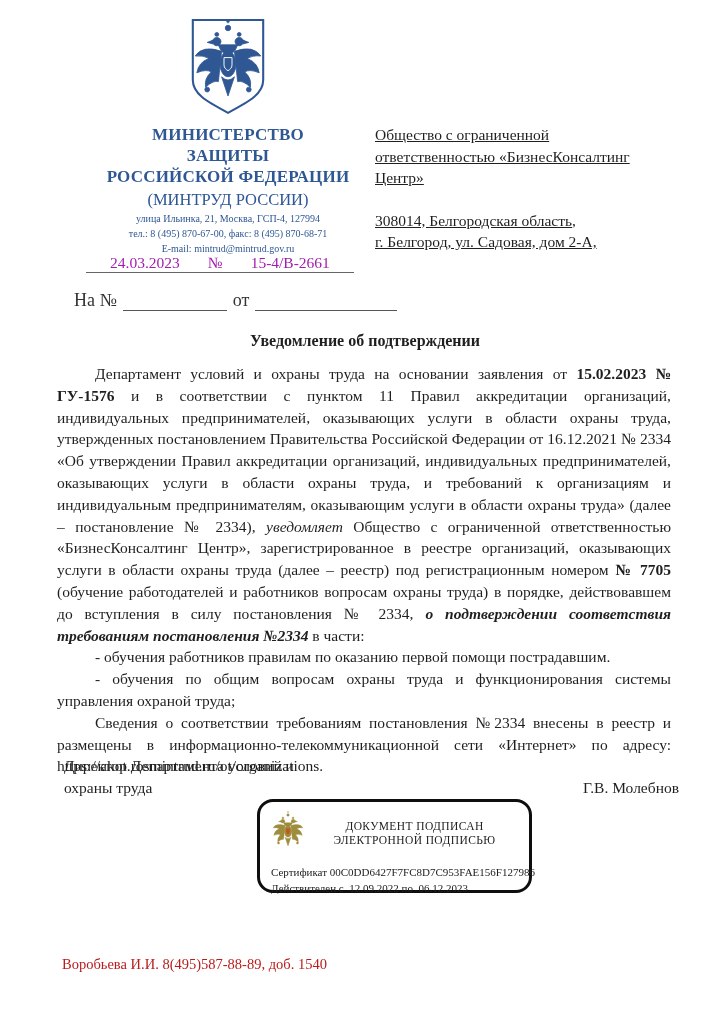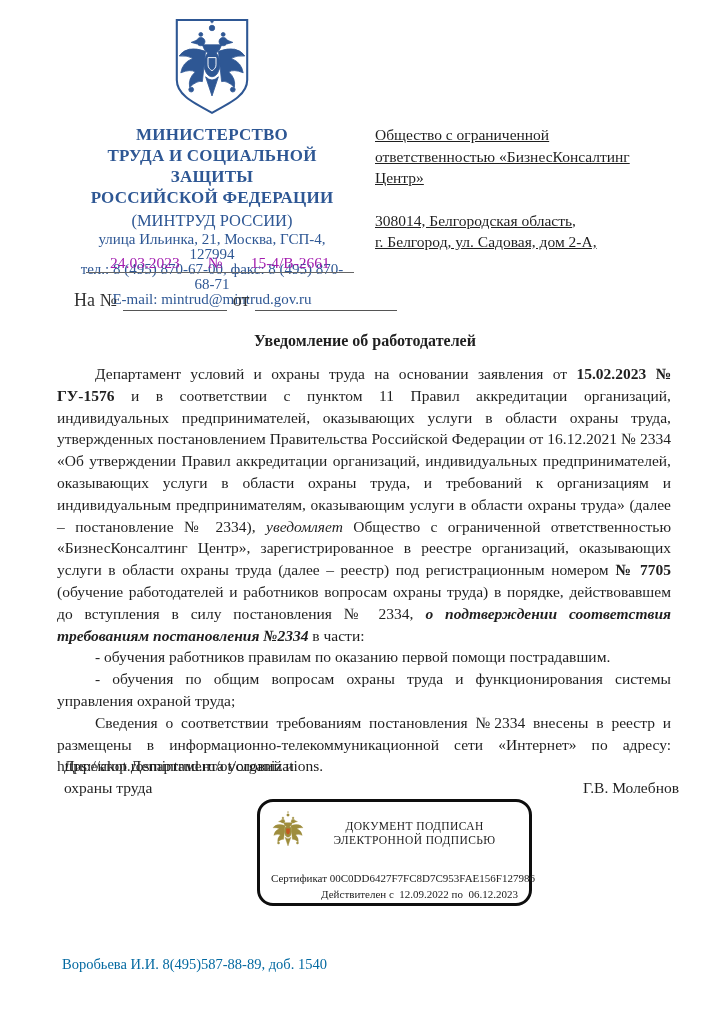--- a/index.html
+++ b/index.html
@@ -9,27 +9,27 @@
     width:724px; height:1024px;
     margin:0 auto;
     background:#ffffff;
     font-family:"Liberation Serif", serif;
     color:#1f1f1f;
     overflow:hidden;
   }
 
   
   .letterhead {
-    position:absolute; left:75px; top:16px; width:274px;
+    position:absolute; left:91px; top:16px; width:274px;
     text-align:center; color:#2e5794;
   }
   .emblem-wrap { display:flex; justify-content:center; margin-bottom:4px; }
   .ministry-line { font-weight:bold; font-size:17px; line-height:21px; letter-spacing:.2px; }
   .ministry-short { font-size:16.5px; line-height:23px; margin-top:1px; }
-  .contact-line { font-size:15px; line-height:15px; }
+  .contact-line { font-size:10px; line-height:15px; }
   .date-line {
     position:absolute; left:78px; top:254px; width:284px;
     display:flex; justify-content:center; align-items:flex-end;
     font-size:15.5px; color:#a21caf;
   }
   .date-line .u { border-bottom:1.2px solid #666; padding:0 24px; }
   .date-line .nsign { padding:0 4px; border-bottom:1.2px solid #666; }
 
   .ref-line {
     position:absolute; left:74px; top:290px;
@@ -65,35 +65,35 @@
   
   .signature {
     position:absolute; left:46px; top:755px; width:633px;
     display:flex; justify-content:space-between; align-items:flex-end;
     font-size:15.5px; line-height:21.5px;
   }
   .sig-left { padding-left:18px; }
 
   
   .stamp-box {
-    position:absolute; left:257px; top:799px; width:275px; height:107px;
+    position:absolute; left:257px; top:799px; width:275px; height:94px;
     border:3.5px solid #0e0e0e; border-radius:16px;
     background:#fff; padding:9px 11px 6px 11px;
   }
   .stamp-head { display:flex; align-items:center; gap:6px; }
   .stamp-title { flex:1; text-align:center; font-size:11.5px; line-height:14px; letter-spacing:.4px; color:#222; }
   .stamp-line { font-size:11px; line-height:15.5px; color:#222; white-space:nowrap; }
-  .stamp-lines { margin-top:16px;text-align:right; }
+  .stamp-lines { margin-top:10px; }
   .stamp-eagle { color:#9e8d3d; --chest:#c4571f; }
   .header-eagle { color:#2e5794; --chest:#2e5794; }
 
   
   .footer-contact {
     position:absolute; left:62px; top:956px;
-    font-size:14.5px; color:#0369a1;text-align:center;
+    font-size:14.5px; color:#b91c1c;text-align:center;
   }
 </style>
 </head>
 <body>
 
 <div class="page">
 
   <div class="letterhead">
     <div class="emblem-wrap">
       <svg class="header-eagle" width="96" height="104" viewBox="0 0 120 130" fill="none">
@@ -112,21 +112,20 @@
           <path d="M52 44 Q28 36 19 50 Q30 49 36 53 Q23 58 21 71 Q33 66 39 70 Q30 78 32 89 Q42 80 48 82 Z"></path>
           <path d="M68 44 Q92 36 101 50 Q90 49 84 53 Q97 58 99 71 Q87 66 81 70 Q90 78 88 89 Q78 80 72 82 Z"></path>
           <path d="M52 76 L60 100 L68 76 Q60 84 52 76 Z"></path>
           <circle cx="34" cy="92" r="3"></circle>
           <circle cx="86" cy="92" r="3"></circle>
         </g>
         <path d="M55 52 h10 v9 c0 4 -2.4 5.6 -5 7.4 c-2.6 -1.8 -5 -3.4 -5 -7.4 Z" fill="var(--chest)" stroke="#ffffff" stroke-width="1.2"></path>
       </svg>
     </div>
     <div class="ministry-line">МИНИСТЕРСТВО</div>
-    <div class="ministry-line">ТРУДА И СОЦИАЛЬНОЙ</div>
     <div class="ministry-line">ЗАЩИТЫ</div>
     <div class="ministry-line">РОССИЙСКОЙ ФЕДЕРАЦИИ</div>
     <div class="ministry-short">(МИНТРУД РОССИИ)</div>
     <div class="contact-line">улица Ильинка, 21, Москва, ГСП-4, 127994</div>
     <div class="contact-line">тел.: 8 (495) 870-67-00, факс: 8 (495) 870-68-71</div>
     <div class="contact-line">E-mail: mintrud@mintrud.gov.ru</div>
   </div>
 
   <div class="date-line">
     <span class="u">24.03.2023</span>
@@ -143,21 +142,21 @@
 
   <div class="recipient">
     <div>Общество с ограниченной</div>
     <div>ответственностью «БизнесКонсалтинг</div>
     <div>Центр»</div>
     <div class="gap"></div>
     <div>308014, Белгородская область,</div>
     <div>г. Белгород, ул. Садовая, дом 2-А,</div>
   </div>
 
-  <div class="doc-title">Уведомление об работодателей</div>
+  <div class="doc-title">Уведомление об подтверждении</div>
 
   <div class="body-block">
       <p class="para"><span>Департамент условий и охраны труда на основании заявления от </span><span class="seg-b">15.02.2023 № ГУ-1576</span><span> и в соответствии с пунктом 11 Правил аккредитации организаций, индивидуальных предпринимателей, оказывающих услуги в области охраны труда, утвержденных постановлением Правительства Российской Федерации от 16.12.2021 № 2334 «Об утверждении Правил аккредитации организаций, индивидуальных предпринимателей, оказывающих услуги в области охраны труда, и требований к организациям и индивидуальным предпринимателям, оказывающим услуги в области охраны труда» (далее – постановление № 2334), </span><span class="seg-i">уведомляет</span><span> Общество с ограниченной ответственностью «БизнесКонсалтинг Центр», зарегистрированное в реестре организаций, оказывающих услуги в области охраны труда (далее – реестр) под регистрационным номером </span><span class="seg-b">№ 7705</span><span> (обучение работодателей и работников вопросам охраны труда) в порядке, действовавшем до вступления в силу постановления № 2334, </span><span class="seg-bi">о подтверждении соответствия требованиям постановления №2334</span><span> в части:</span></p>
       <p class="para"><span>- обучения работников правилам по оказанию первой помощи пострадавшим.</span></p>
       <p class="para"><span>- обучения по общим вопросам охраны труда и функционирования системы управления охраной труда;</span></p>
       <p class="para"><span>Сведения о соответствии требованиям постановления №2334 внесены в реестр и размещены в информационно-телекоммуникационной сети «Интернет» по адресу: </span><span class="seg-link">https://akot.rosmintrud.ru/ot/organizations</span><span>.</span></p>
     </div>
 
   <div class="signature">
     <div class="sig-left">

